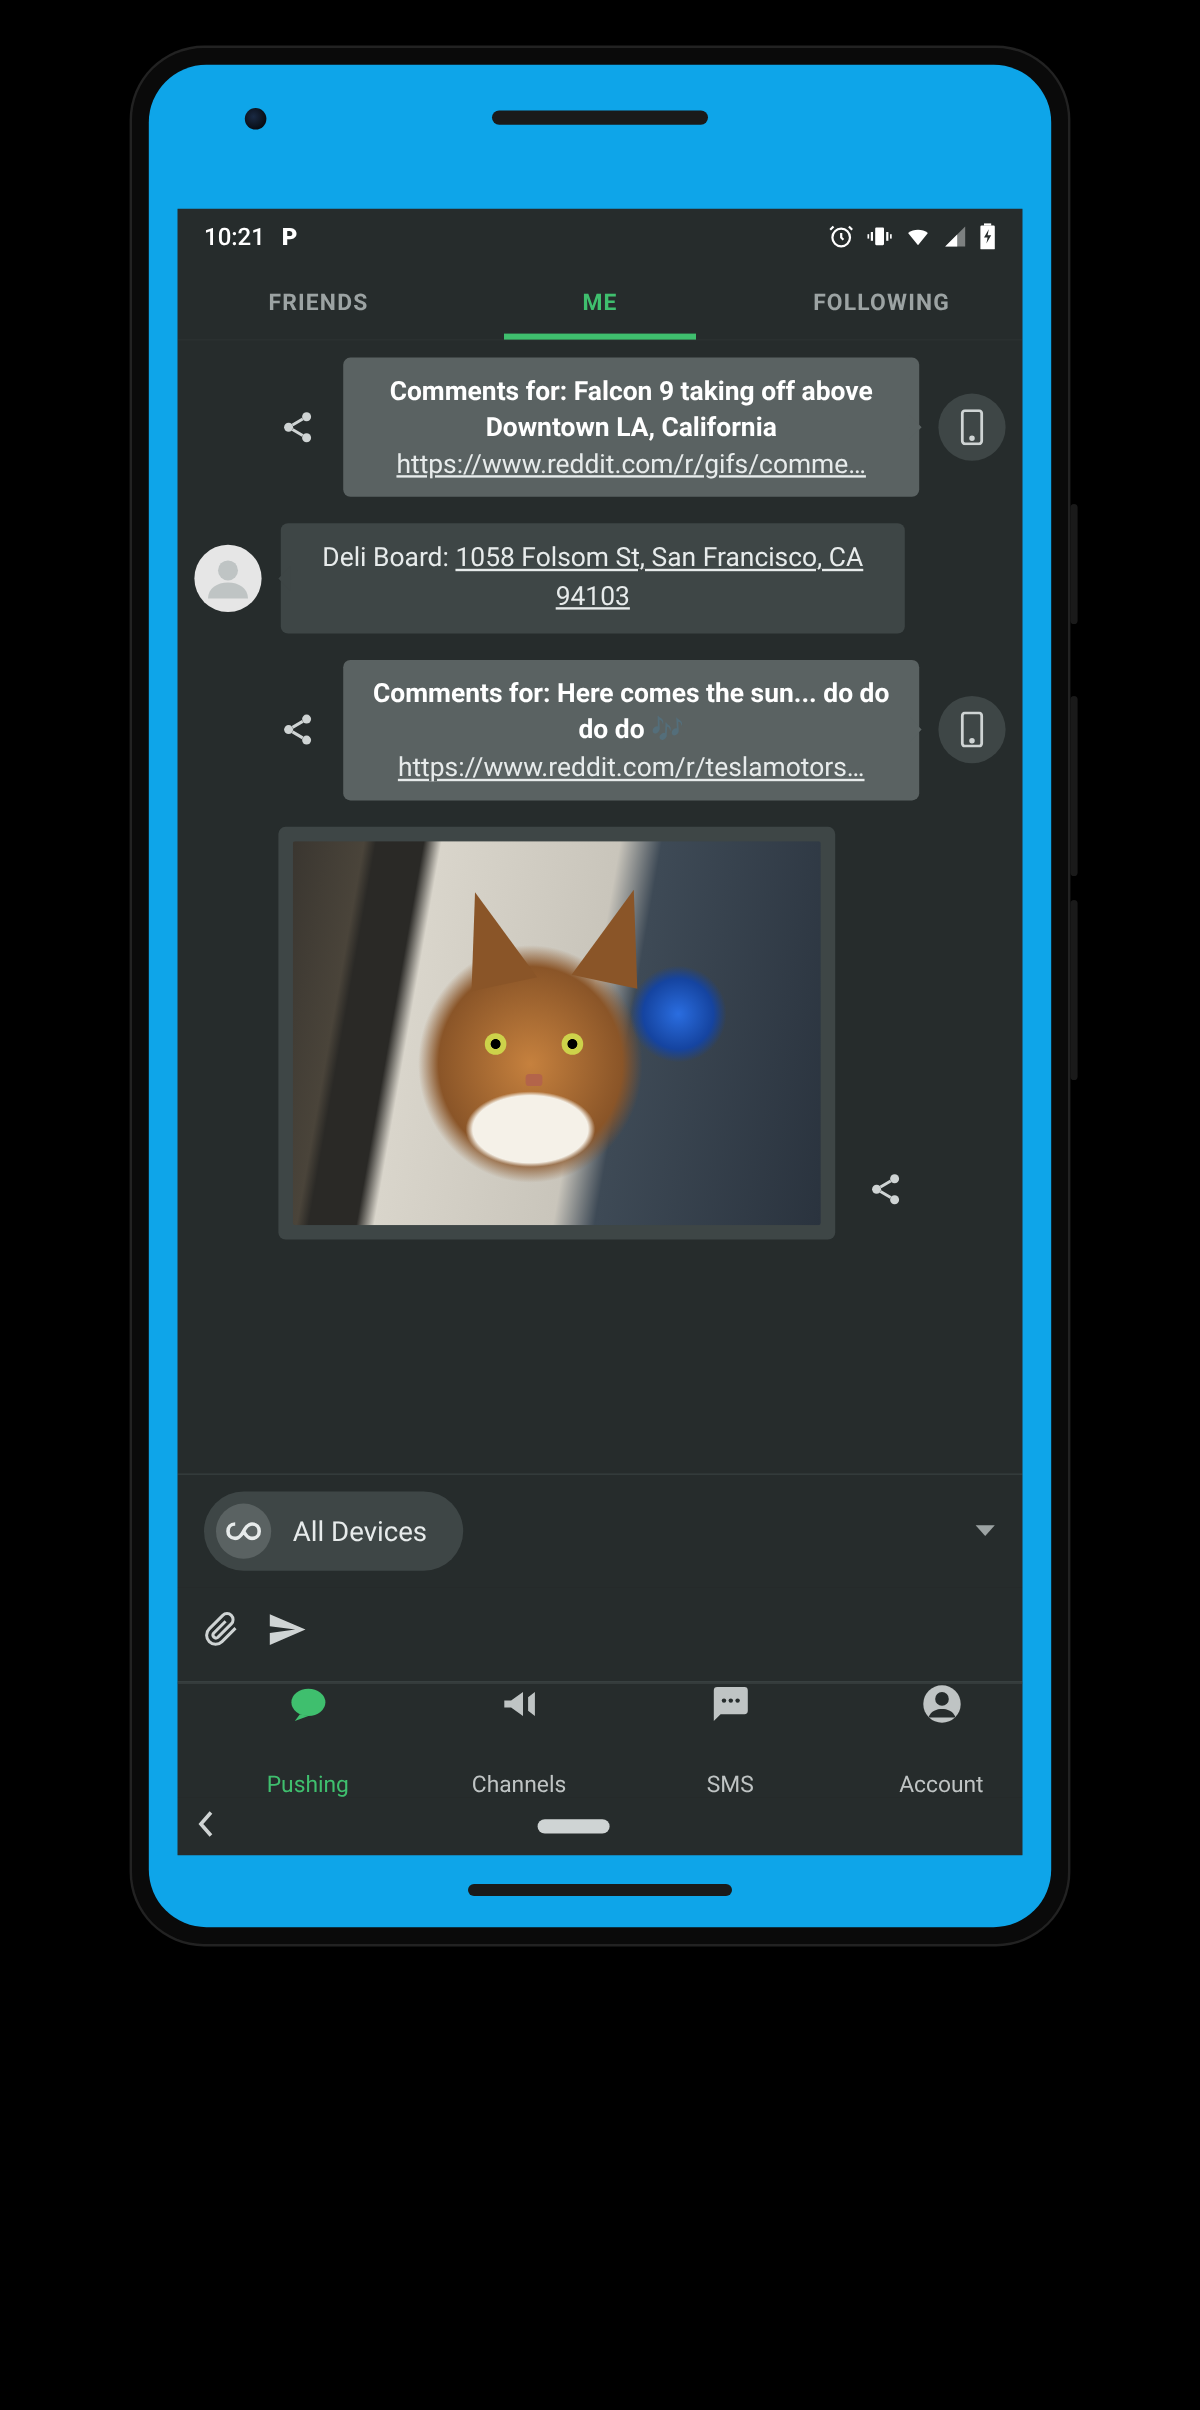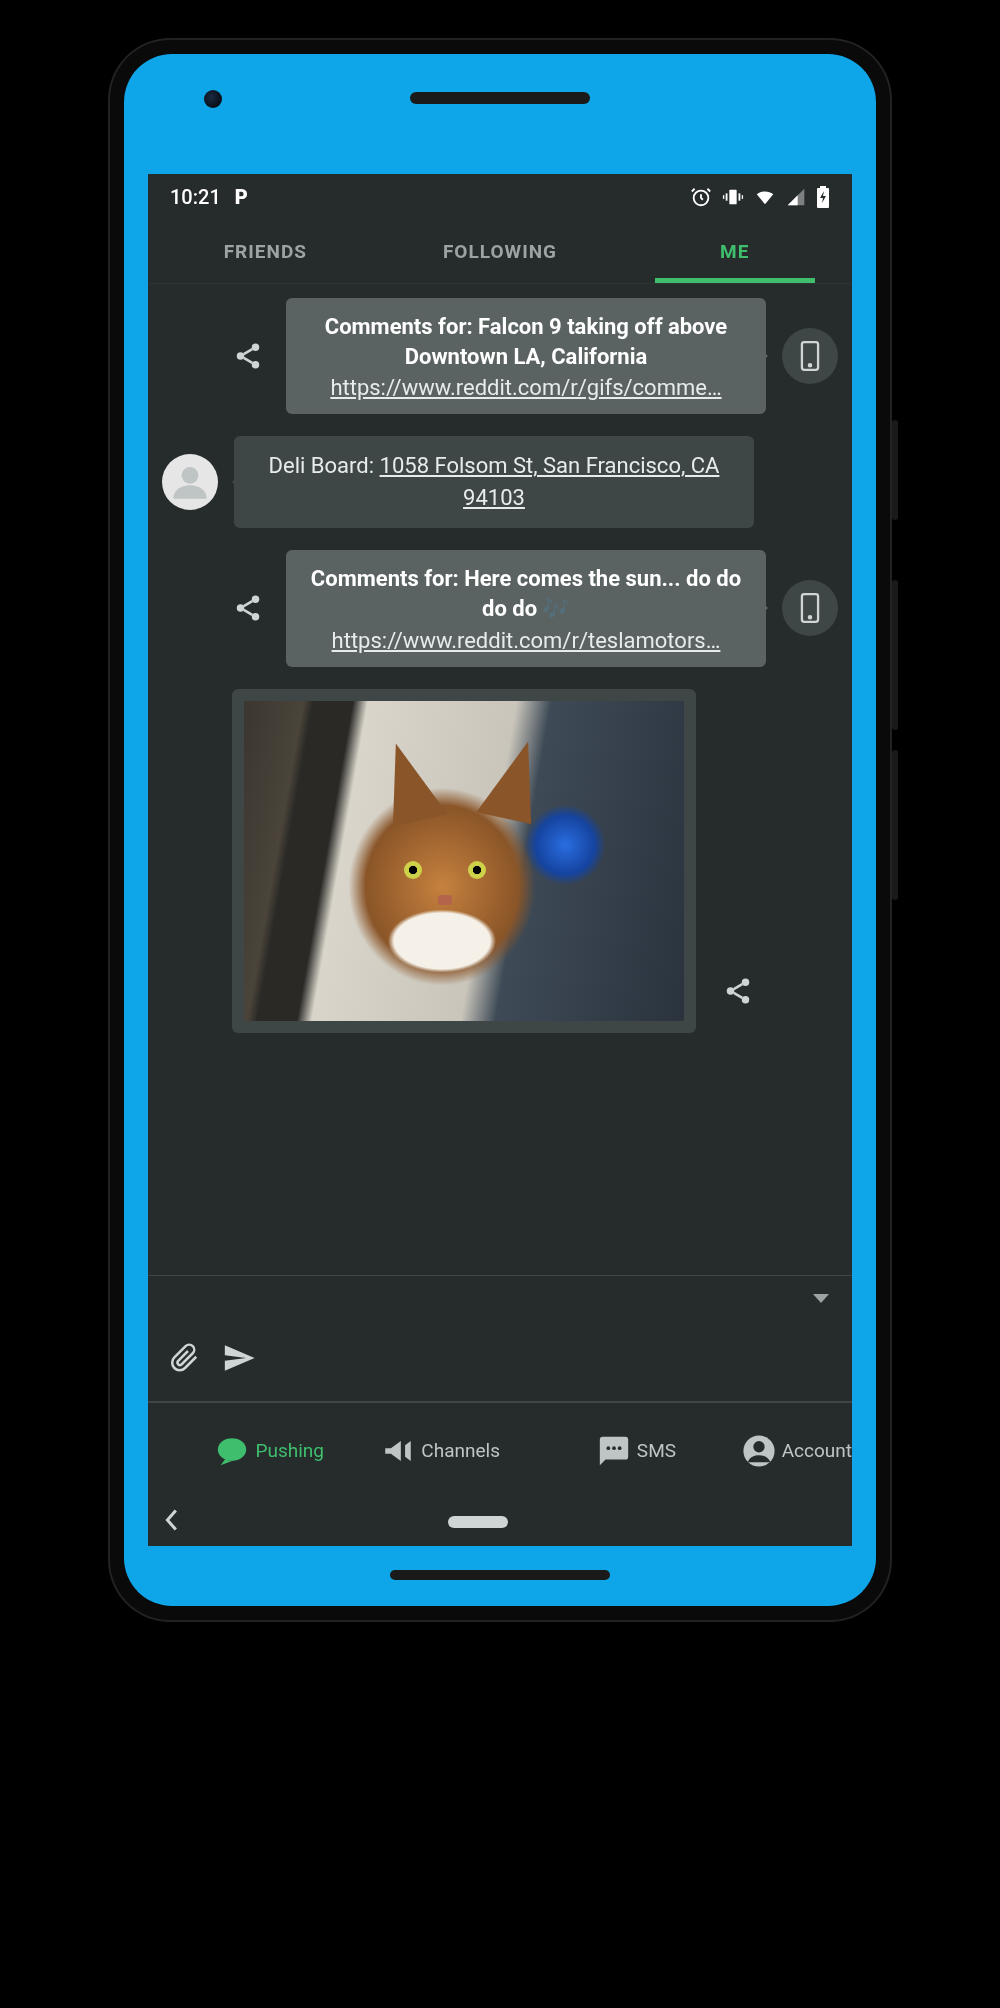--- a/index.html
+++ b/index.html
@@ -297,23 +297,23 @@
   
   .bottom-nav {
     height: 96px;
     display:flex;
     background:#262c2c;
     border-top:1px solid #3e4646;
   }
   .nav-item {
     flex:1;
     display:flex;
-    flex-direction:row;
+    flex-direction:column;
     align-items:center;
-    justify-content:flex-end;
+    justify-content:space-between;
     gap:6px;
     color:#bfc4c4;
     font-size:19px;
     cursor:pointer;
     margin-left:41px;
   }
   .nav-item.active { color:#3fbf6e; }
   .nav-item svg { display:block; }
 
   
@@ -382,22 +382,22 @@
                 <rect x="1" y="2" width="12" height="20" rx="1"></rect>
                 <rect x="4" y="0" width="6" height="2"></rect>
                 <path d="M8 5l-4 7h3l-1 5 4-7H7l1-5z" fill="#262c2c"></path>
               </svg>
           </span>
         </div>
       </div>
 
       <div class="tabs">
         <div class="tab">FRIENDS</div>
+        <div class="tab active">ME</div>
         <div class="tab">FOLLOWING</div>
-        <div class="tab active">ME</div>
       </div>
 
       <div class="chat">
 
         <div class="msg-row out">
           <div class="share-btn">
             <svg width="30" height="30" viewBox="0 0 24 24" fill="#cfd4d4">
                 <circle cx="18" cy="5" r="3"></circle>
                 <circle cx="6" cy="12" r="3"></circle>
                 <circle cx="18" cy="19" r="3"></circle>
@@ -467,20 +467,28 @@
                 <path d="M8.6 10.5l6.8-4M8.6 13.5l6.8 4" stroke="#cfd4d4" stroke-width="2"></path>
               </svg>
           </div>
         </div>
 
       </div>
 
       <div class="divider"></div>
 
       <div class="device-row">
+        <div class="device-pill">
+          <div class="circle">
+            <svg width="30" height="16" viewBox="0 0 30 16" fill="none" stroke="#e7ebeb" stroke-width="3">
+                <path d="M8 2C4 2 2 5 2 8s2 6 6 6 7-6 7-6 3-6 7-6 6 3 6 6-2 6-6 6-7-6-7-6"></path>
+              </svg>
+          </div>
+          <span class="label">All Devices</span>
+        </div>
         <div class="chevron-down">
           <svg width="18" height="12" viewBox="0 0 18 12" fill="#9ca3a3">
               <path d="M1 1l8 9 8-9z"></path>
             </svg>
         </div>
       </div>
 
       <div class="compose-row">
         <div class="attach-btn">
           <svg width="30" height="30" viewBox="0 0 24 24" fill="none" stroke="#cfd4d4" stroke-width="2">

